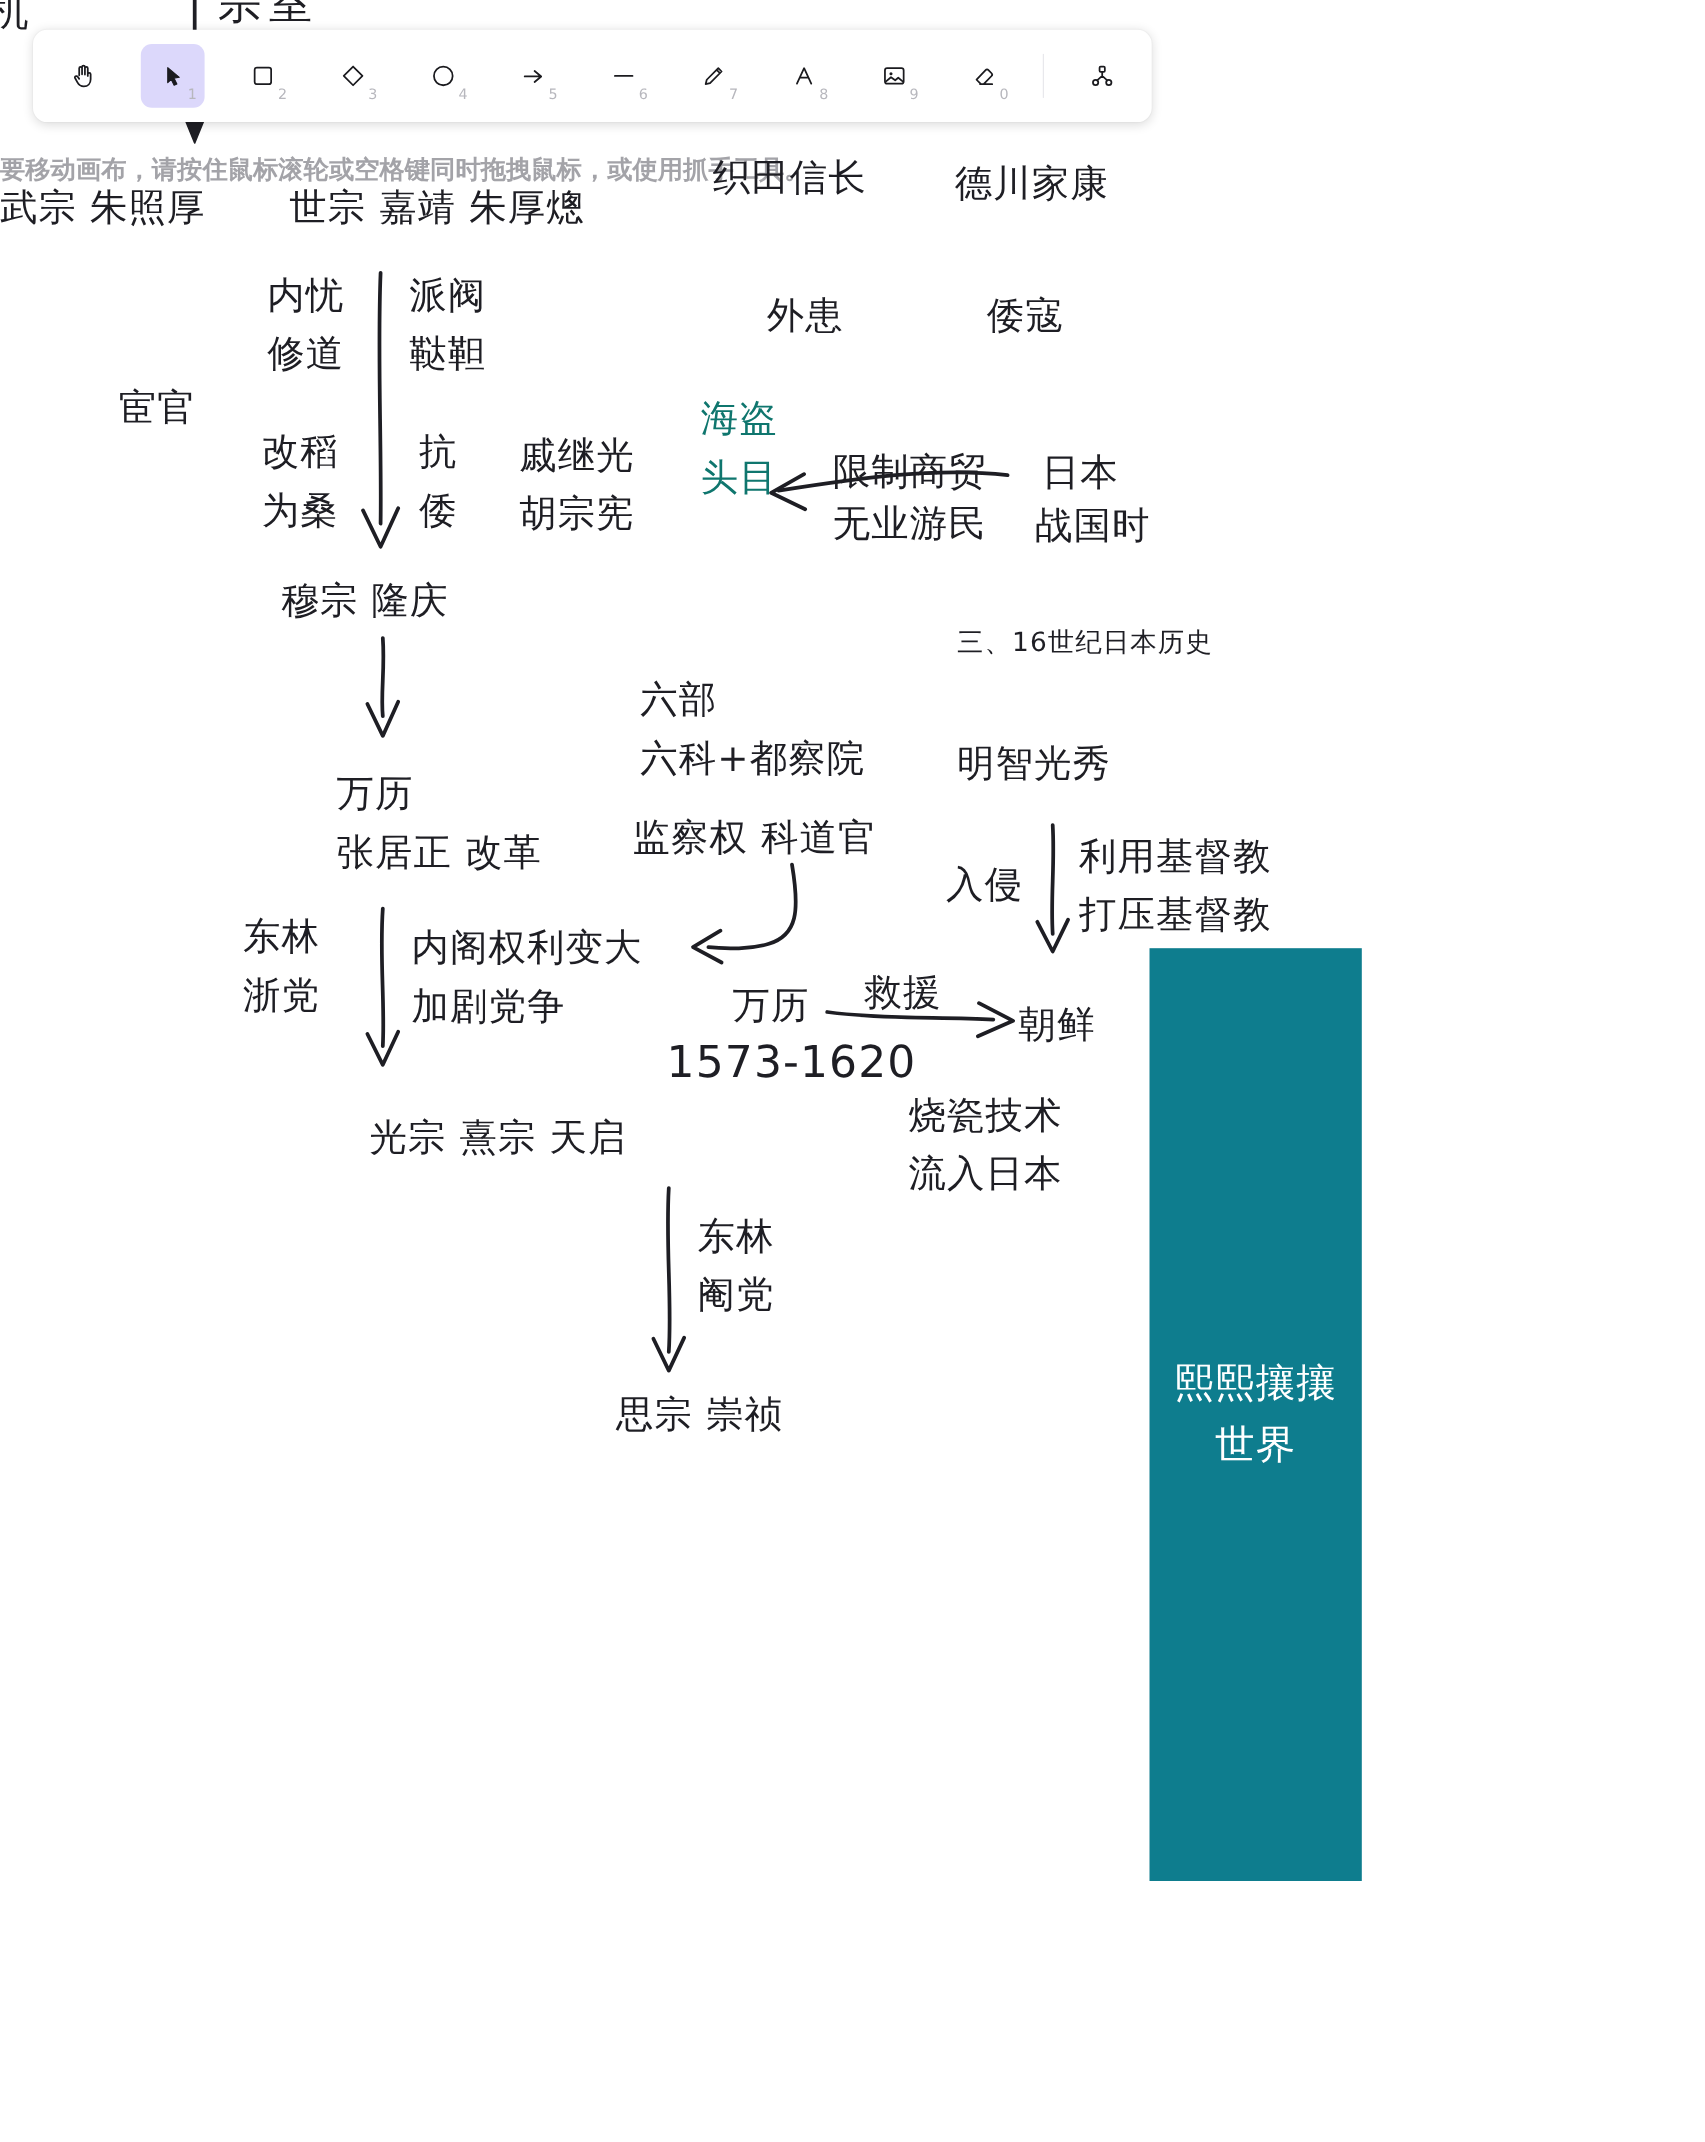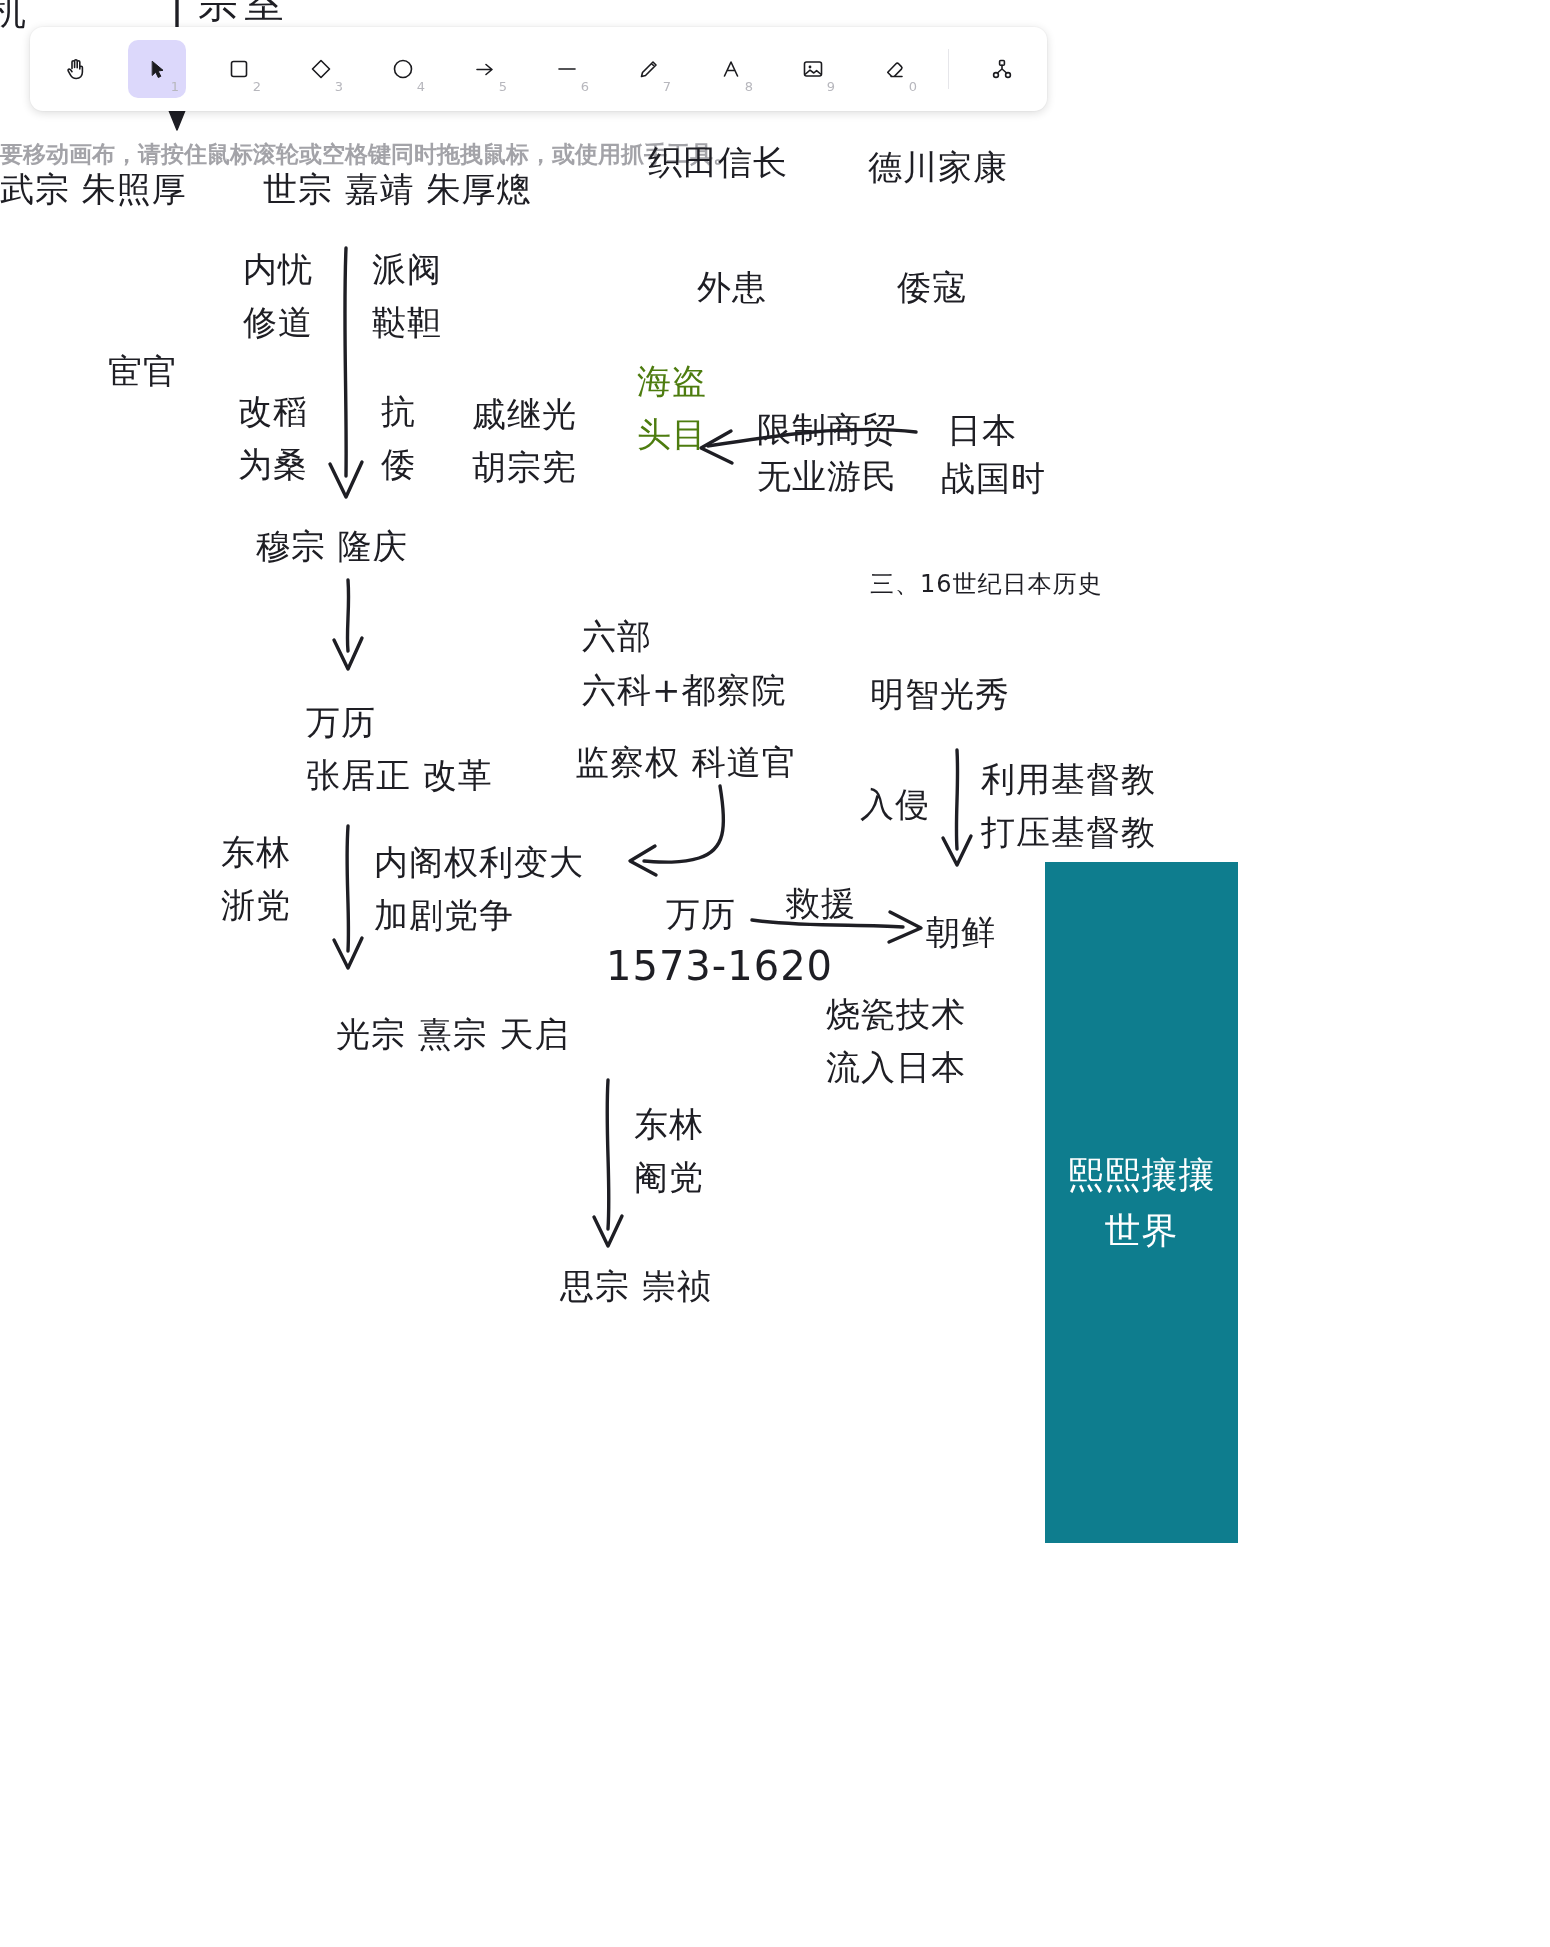--- a/index.html
+++ b/index.html
@@ -31,29 +31,29 @@
   
   .hint {
     position:absolute; left:0; top:139px; width:920px; 
     font-size:23px; font-weight:600; color:rgba(128,128,134,0.72); z-index:1;
   }
   
   .lbl {
     position:absolute; font-size:34px; color:#1e1e24;
     white-space:pre-line; line-height:1.56; letter-spacing:1px; z-index:3;
   }
-  .lbl.orange { color:#4d7c0f; }
+  .lbl.orange { color:#0f766e; }
   
   .arrows { position:absolute; left:0; top:0; z-index:2; }
   .arrows path { stroke:#1e1e24; stroke-width:3.4; fill:none;
                  stroke-linecap:round; stroke-linejoin:round; }
   .arrows path.filled-head { fill:#1e1e24; stroke-width:1.5; }
   
   .teal-panel {
-    position:absolute; left:1045px; top:862px; width:193px; height:681px;
+    position:absolute; left:1045px; top:862px; width:193px; height:848px;
     background:#0e7d8e; z-index:2;
     display:flex; align-items:center; justify-content:center;
   }
   .teal-text {
     color:#ffffff; font-size:36px; line-height:1.55; letter-spacing:1px;
     text-align:center; white-space:pre-line;
   }
 </style>
 </head>
 <body>

